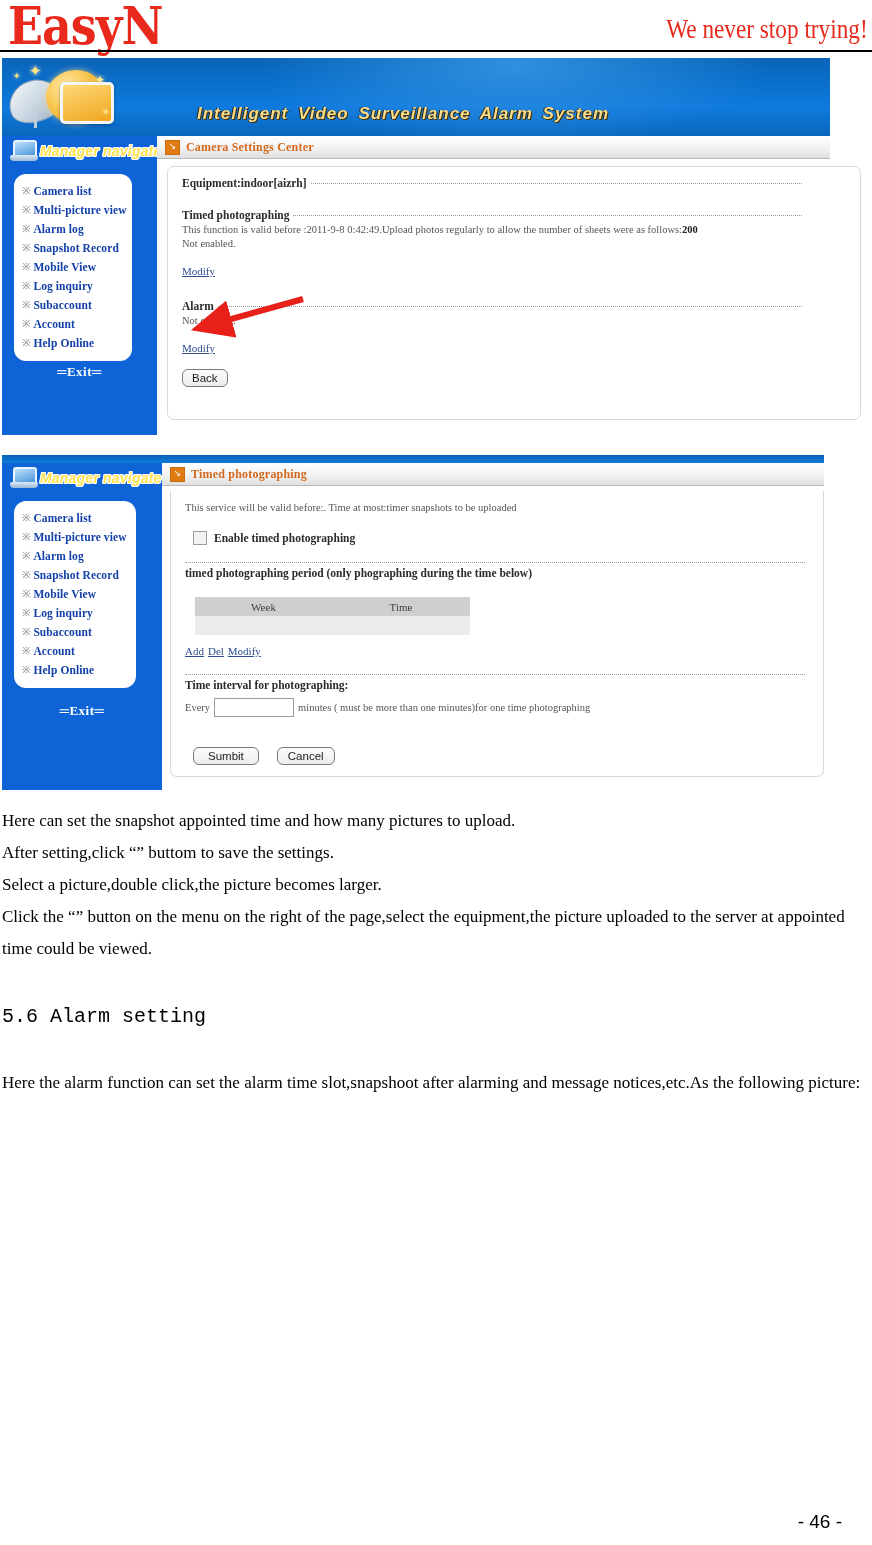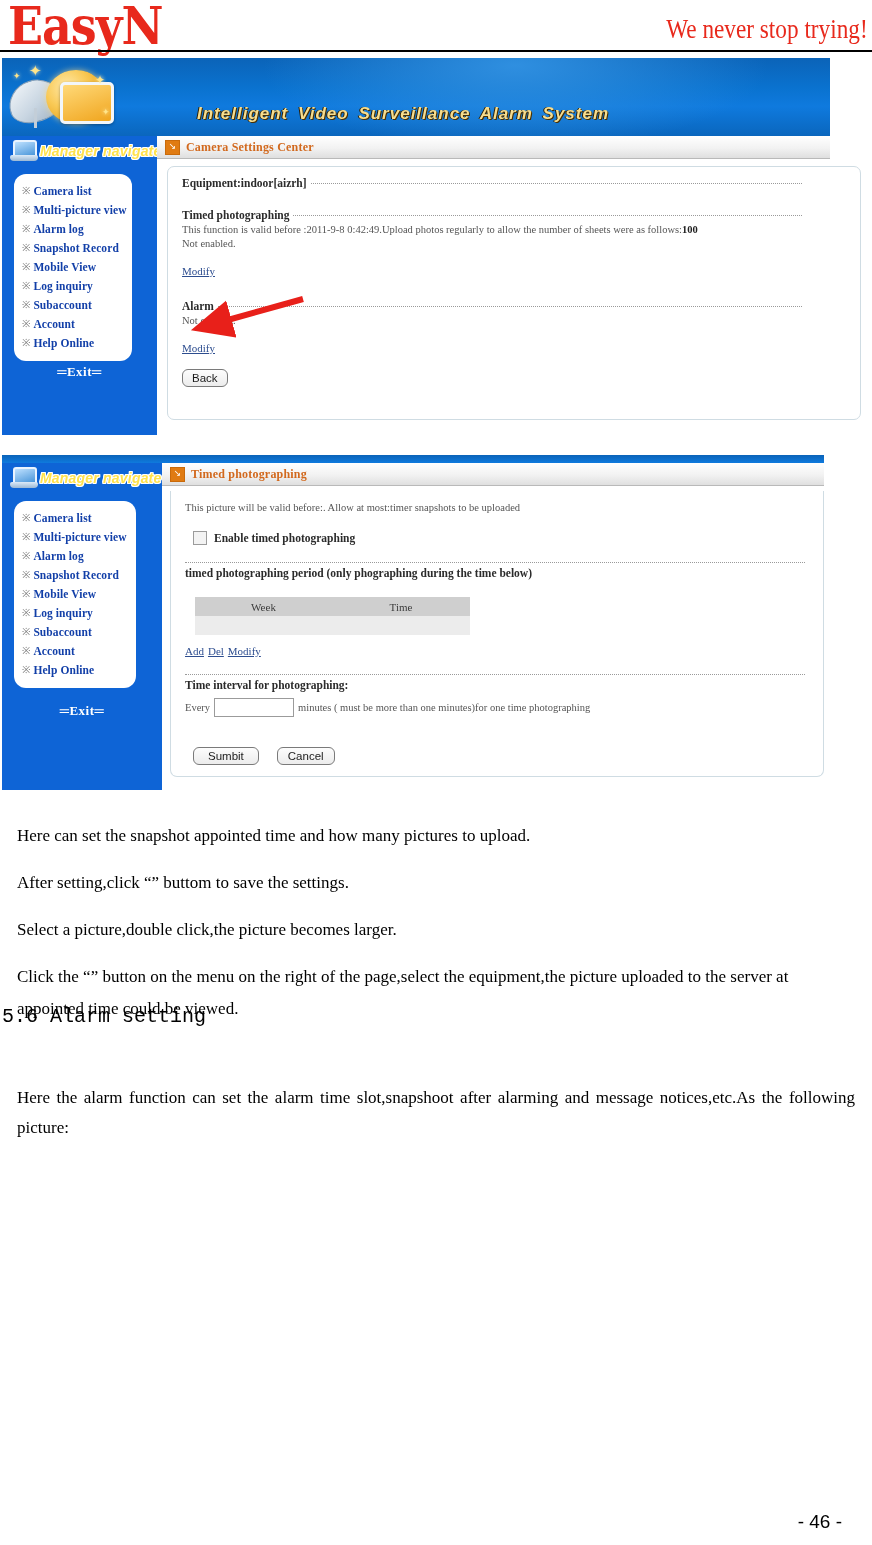--- a/index.html
+++ b/index.html
@@ -354,21 +354,21 @@
   
   .doc-text {
     position: absolute;
     left: 2px;
     width: 868px;
     font-family: "Liberation Serif", serif;
     font-size: 17px;
     color: #000;
     line-height: 32px;
   }
-  .doc-text p { margin: 15px; }
+  .doc-text p { margin: 0; }
   .p-justify { text-align: justify; text-justify: inter-word; }
   .sec-head {
     position: absolute;
     left: 2px;
     font-family: Liberation Mono, monospace;
     font-size: 20px;
     font-weight: normal;
     color: #000;
     margin: 0;
   }
@@ -471,21 +471,21 @@
           <span class="dots"></span>
         </div>
       </div>
 
       <div class="field-row" style="position:absolute; left:14px; top:42px; width:620px;">
         <div class="dotted-head">
           <span>Timed photographing</span>
           <span class="dots"></span>
         </div>
         <div class="sub-text" style="margin-top:2px;">
-          <span>This function is valid before :2011-9-8 0:42:49.Upload photos regularly to allow the number of sheets were as follows:</span><b>100</b>
+          <span>This function is valid before :2011-9-8 0:42:49.Upload photos regularly to allow the number of sheets were as follows:</span><b>200</b>
         </div>
         <div class="sub-text">Not enabled.</div>
         <div style="margin-top:10px;">
           <span class="link">Modify</span>
         </div>
       </div>
 
       <div class="field-row" style="position:absolute; left:14px; top:133px; width:620px;">
         <div class="dotted-head">
           <span>Alarm</span>
@@ -571,21 +571,21 @@
   <div class="shot-main" style="left:160px; top:8px; width:662px; height:327px;">
     <div class="panel-titlebar">
       <span class="titlebar-icon">↘</span>
       <span class="titlebar-text">Timed photographing</span>
     </div>
 
     <div style="position:absolute; left:8px; top:28px; width:652px; height:285px;
                 border-left:1px solid #cfdce3; border-right:1px solid #cfdce3;
                 border-bottom:1px solid #cfdce3; border-radius:0 0 7px 7px; background:#fff;">
 
-      <div class="sub-text" style="position:absolute; left:14px; top:10px;">This picture will be valid before:. Allow at most:timer snapshots to be uploaded</div>
+      <div class="sub-text" style="position:absolute; left:14px; top:10px;">This service will be valid before:. Time at most:timer snapshots to be uploaded</div>
 
       <div class="chk-row" style="position:absolute; left:22px; top:40px;">
         <span class="chk-box"></span>
         <span class="chk-label">Enable timed photographing</span>
       </div>
 
       <div class="field-row" style="position:absolute; left:14px; top:70px; width:620px;">
         <div style="border-bottom:1px dotted #9a9a9a; height:1px; width:100%;"></div>
         <div class="dotted-head" style="margin-top:4px;">
           <span>timed photographing period (only phographing during the time below)</span>

